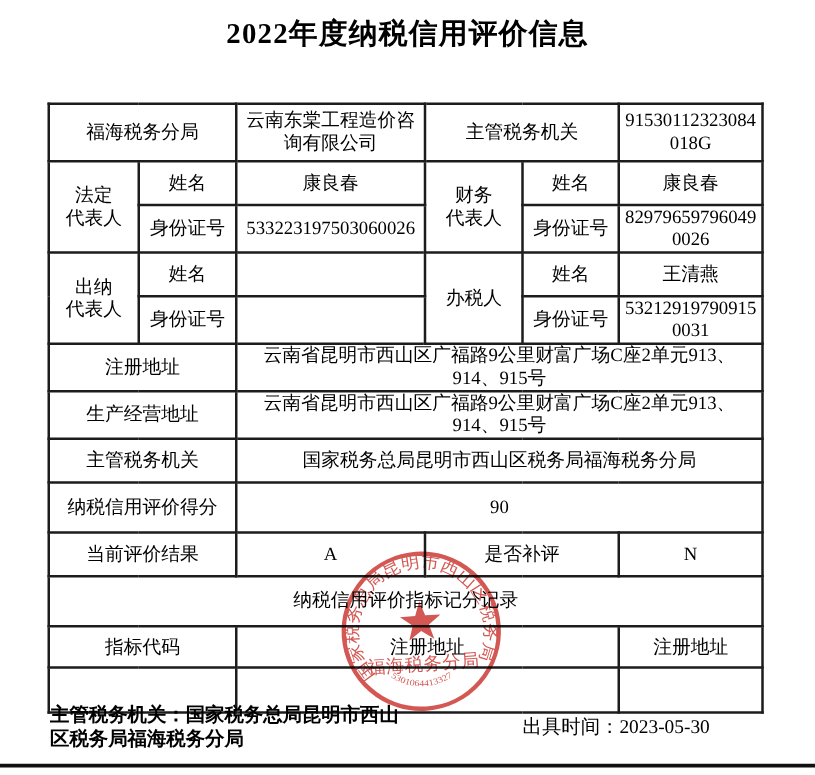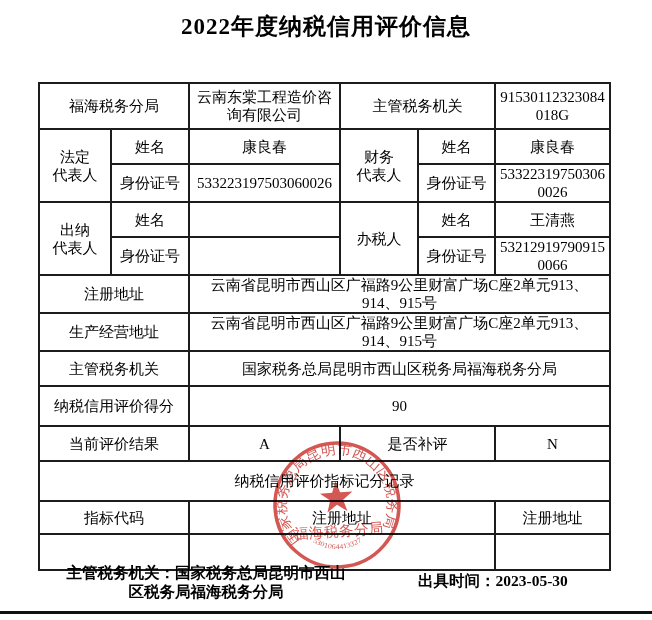--- a/index.html
+++ b/index.html
@@ -9,23 +9,23 @@
   .title { position:absolute; top:11px; left:0; width:100%; text-align:center;
            font-size:23px; font-weight:bold; letter-spacing:1px; }
 
   table.main { position:absolute; left:38px; top:82px; border-collapse:collapse; table-layout:fixed; }
   table.main td { border:2px solid #1c1c1c; text-align:center; vertical-align:middle;
                   font-size:15px; line-height:1.2; padding:0 2px; overflow:hidden; }
   .pre { white-space:pre-line; }
   .num { font-size:14px; word-break:break-all; line-height:1.2;margin-top:40px; }
   .tight { padding:0 10px; }
 
-  .footer-left { position:absolute; left:40px; top:563px; width:332px; text-align:center;
+  .footer-left { position:absolute; left:40px; top:563px; width:332px; text-align:left;
                  font-size:15.5px; font-weight:bold; line-height:1.25; }
-  .footer-right { position:absolute; left:418px; top:571px; font-size:15.5px; font-weight:bold; }
+  .footer-right { position:absolute; left:418px; top:571px; font-size:15.5px; font-weight:normal; }
 
   .bottom-rule { position:absolute; left:0; top:611px; width:652px; height:3px; background:#111; }
 
   .stamp { position:absolute; left:269px; top:437px; width:136px; height:136px;
            opacity:0.85; mix-blend-mode:multiply; transform:rotate(-4deg); }
 </style>
 </head>
 <body>
 
 <div class="page">
@@ -57,38 +57,38 @@
         <td>康良春</td>
         <td rowspan="2" class="pre">财务
 代表人</td>
         <td>姓名</td>
         <td>康良春</td>
       </tr>
       <tr style="height:35px">
         <td>身份证号</td>
         <td class="num">533223197503060026</td>
         <td>身份证号</td>
-        <td class="pre num">53322319750306
+        <td class="pre num">82979659796049
 0026</td>
       </tr>
       <tr style="height:35px">
         <td rowspan="2" class="pre">出纳
 代表人</td>
         <td>姓名</td>
         <td></td>
         <td rowspan="2">办税人</td>
         <td>姓名</td>
         <td>王清燕</td>
       </tr>
       <tr style="height:35px">
         <td>身份证号</td>
         <td></td>
         <td>身份证号</td>
         <td class="pre num">53212919790915
-0066</td>
+0031</td>
       </tr>
       <tr style="height:35px">
         <td colspan="2">注册地址</td>
         <td colspan="4" class="pre">云南省昆明市西山区广福路9公里财富广场C座2单元913、
 914、915号</td>
       </tr>
       <tr style="height:37px">
         <td colspan="2">生产经营地址</td>
         <td colspan="4" class="pre">云南省昆明市西山区广福路9公里财富广场C座2单元913、
 914、915号</td>

